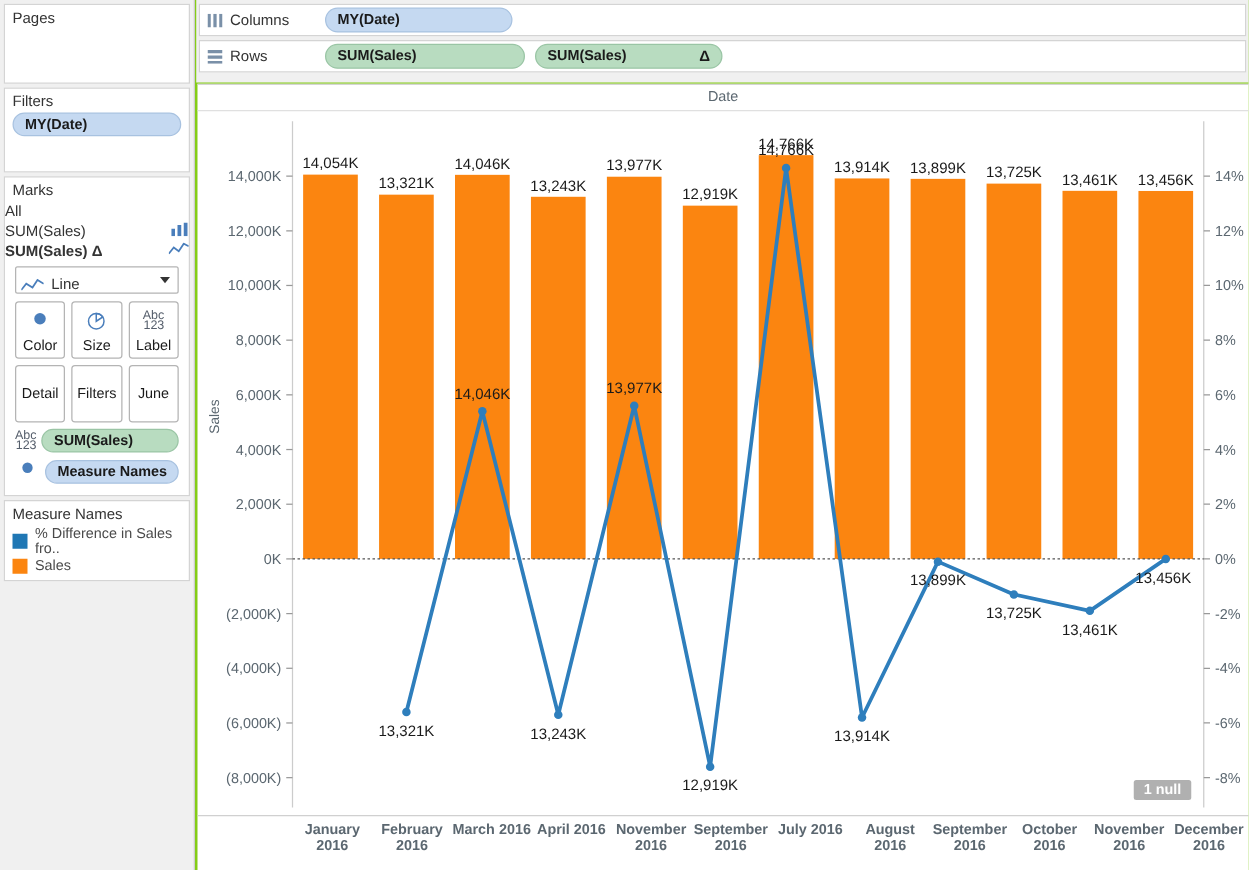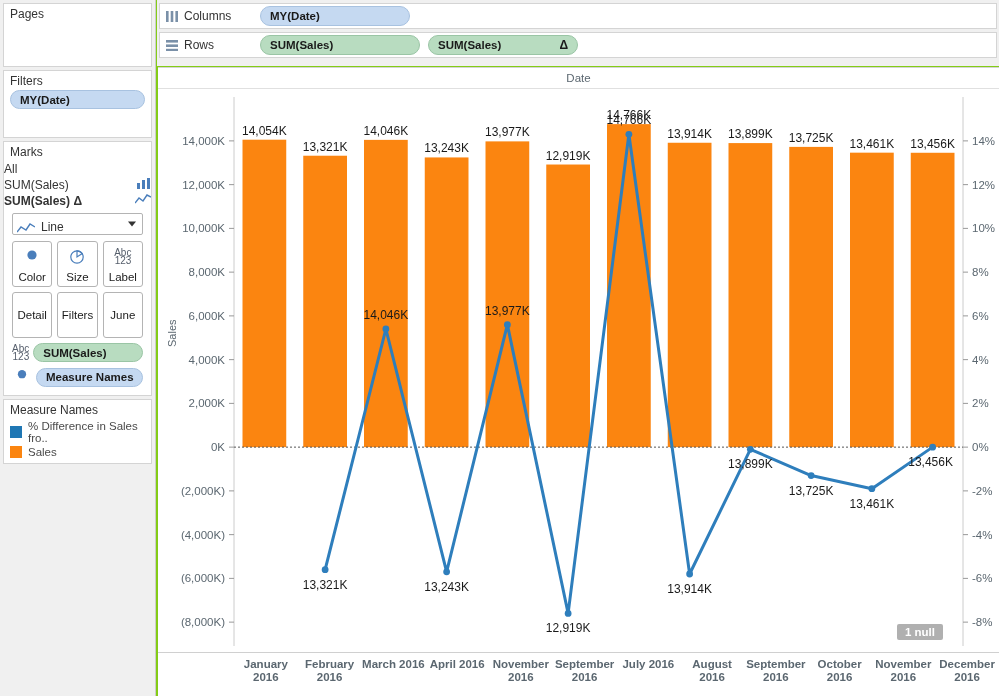--- a/index.html
+++ b/index.html
@@ -205,21 +205,21 @@
     flex: 1;
     text-align: center;
     font-size: 11.5px;
     color: #5b6770;
     padding-top: 5px;
     line-height: 13px;
     font-weight: bold;
   }
   #null-badge {
     position: absolute;
-    right: 56px; bottom: 57px;
+    right: 46px; bottom: 57px;
     background: #b0b0b0;
     color: #ffffff;
     font-size: 11.5px;
     font-weight: bold;
     padding: 2px 8px;
     border-radius: 2px;
   }
   text { font-family: "Liberation Sans", sans-serif; }
 </style>
 </head>

